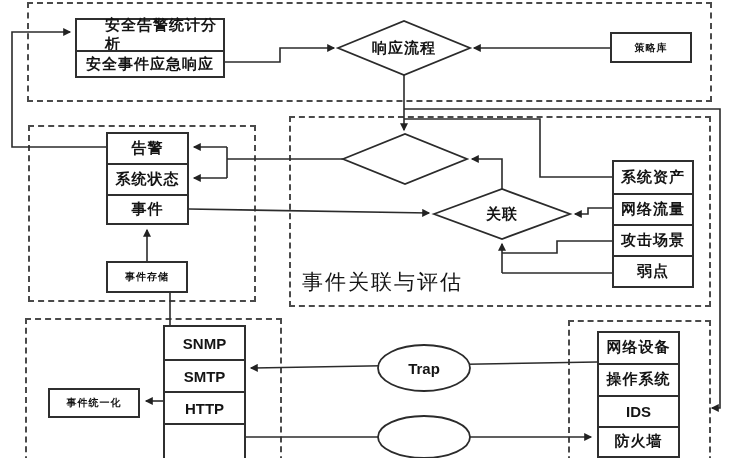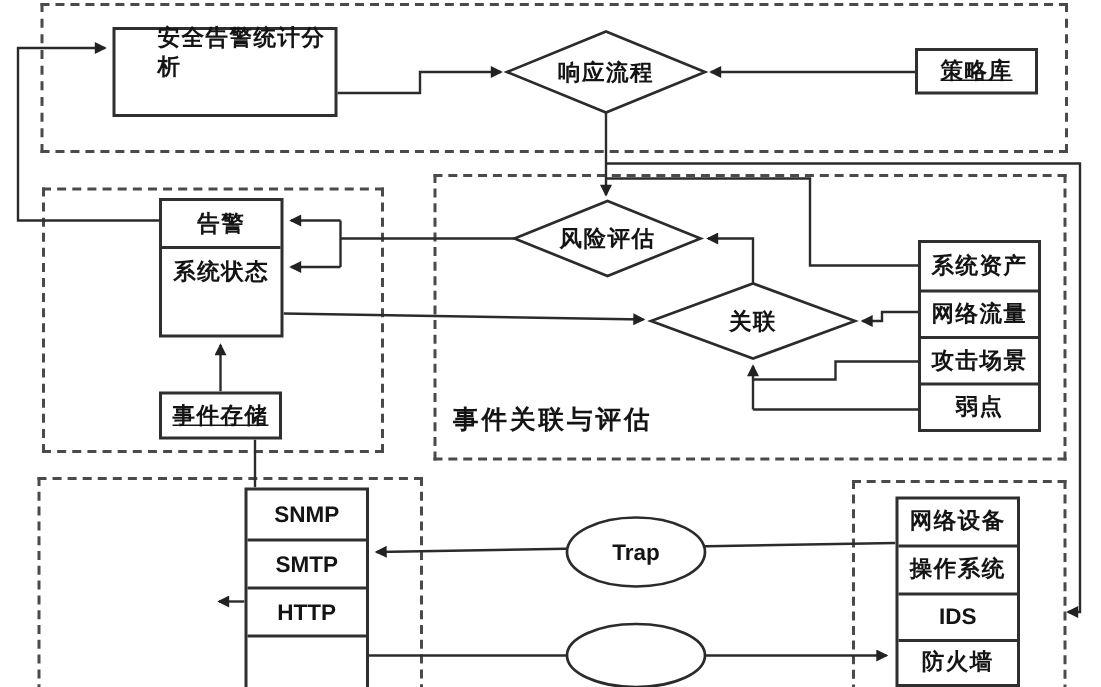--- a/index.html
+++ b/index.html
@@ -11,25 +11,25 @@
   .region{position:absolute;border:2px dashed #4a4a4a;background:transparent;}
   svg.wires{position:absolute;left:0;top:0;z-index:2;}
   .node{position:absolute;z-index:3;background:#fff;border:2px solid #2f2f2f;
         box-sizing:border-box;}
   .stack{display:flex;flex-direction:column;padding:0;}
   .row{display:flex;align-items:center;justify-content:center;
        border-top:2px solid #2f2f2f;font-size:15px;font-weight:600;
        letter-spacing:1px;box-sizing:border-box;}
   .row:first-child{border-top:none;}
   .box{display:flex;align-items:center;justify-content:center;
-       font-size:15px;font-weight:600;letter-spacing:1px;text-decoration:underline;}
+       font-size:10px;font-weight:600;letter-spacing:1px;}
   .shape-label{position:absolute;z-index:4;display:flex;align-items:center;
        justify-content:center;font-size:15px;font-weight:600;letter-spacing:1px;
        pointer-events:none;background:transparent;}
-  .free-label{position:absolute;z-index:3;font-size:17px;font-weight:700;
+  .free-label{position:absolute;z-index:3;font-size:21px;font-weight:400;
        letter-spacing:2px;}
 </style>
 </head>
 <body>
 
 <div id="canvas">
 
   <div class="region" style="left:27px;top:2px;width:681px;height:96px;"></div>
   <div class="region" style="left:28px;top:125px;width:224px;height:173px;"></div>
   <div class="region" style="left:289px;top:116px;width:418px;height:187px;"></div>
@@ -84,53 +84,55 @@
       <polygon points="338,48 404,21 470,48 404,75"></polygon>
       <polygon points="343,159 405,134 467,159 405,184"></polygon>
       <polygon points="434,214 502,189 570,214 502,239"></polygon>
       <ellipse cx="424" cy="368" rx="46" ry="23"></ellipse>
       <ellipse cx="424" cy="437" rx="46" ry="21"></ellipse>
     </g>
   </svg>
 
   <div class="node stack" style="left:75px;top:18px;width:150px;height:60px;">
     <div class="row" style="height:30px;padding-left:28px;">安全告警统计分析</div>
+    <div class="row" style="height:30px;">安全事件应急响应</div>
   </div>
 
   <div class="node box" style="left:610px;top:32px;width:82px;height:31px;">策略库</div>
 
   <div class="node stack" style="left:106px;top:132px;width:83px;height:93px;">
     <div class="row" style="height:30px;">告警</div>
     <div class="row" style="height:33px;">系统状态</div>
+    <div class="row" style="height:30px;">事件</div>
   </div>
 
   <div class="node box" style="left:106px;top:261px;width:82px;height:32px;">事件存储</div>
 
   <div class="node stack" style="left:612px;top:160px;width:82px;height:128px;">
     <div class="row" style="height:32px;">系统资产</div>
     <div class="row" style="height:32px;">网络流量</div>
     <div class="row" style="height:32px;">攻击场景</div>
     <div class="row" style="height:32px;">弱点</div>
   </div>
 
   <div class="free-label" style="left:302px;top:268px;">事件关联与评估</div>
 
   <div class="node stack" style="left:163px;top:325px;width:83px;height:140px;">
     <div class="row" style="height:32px;letter-spacing:0;">SNMP</div>
     <div class="row" style="height:32px;letter-spacing:0;">SMTP</div>
     <div class="row" style="height:32px;letter-spacing:0;">HTTP</div>
     <div class="row" style="height:13px;"></div>
   </div>
 
+  <div class="node box" style="left:48px;top:388px;width:92px;height:30px;">事件统一化</div>
 
   <div class="node stack" style="left:597px;top:331px;width:83px;height:127px;">
     <div class="row" style="height:31px;">网络设备</div>
     <div class="row" style="height:33px;">操作系统</div>
     <div class="row" style="height:32px;letter-spacing:0;">IDS</div>
     <div class="row" style="height:31px;">防火墙</div>
   </div>
 
   <div class="shape-label" style="left:344px;top:34px;width:120px;height:28px;">响应流程</div>
-  <div class="shape-label" style="left:345px;top:145px;width:120px;height:28px;">风险评估</div>
   <div class="shape-label" style="left:442px;top:200px;width:120px;height:28px;">关联</div>
   <div class="shape-label" style="left:384px;top:354px;width:80px;height:28px;letter-spacing:0;">Trap</div>
 
 </div>
 
 </body></html>

